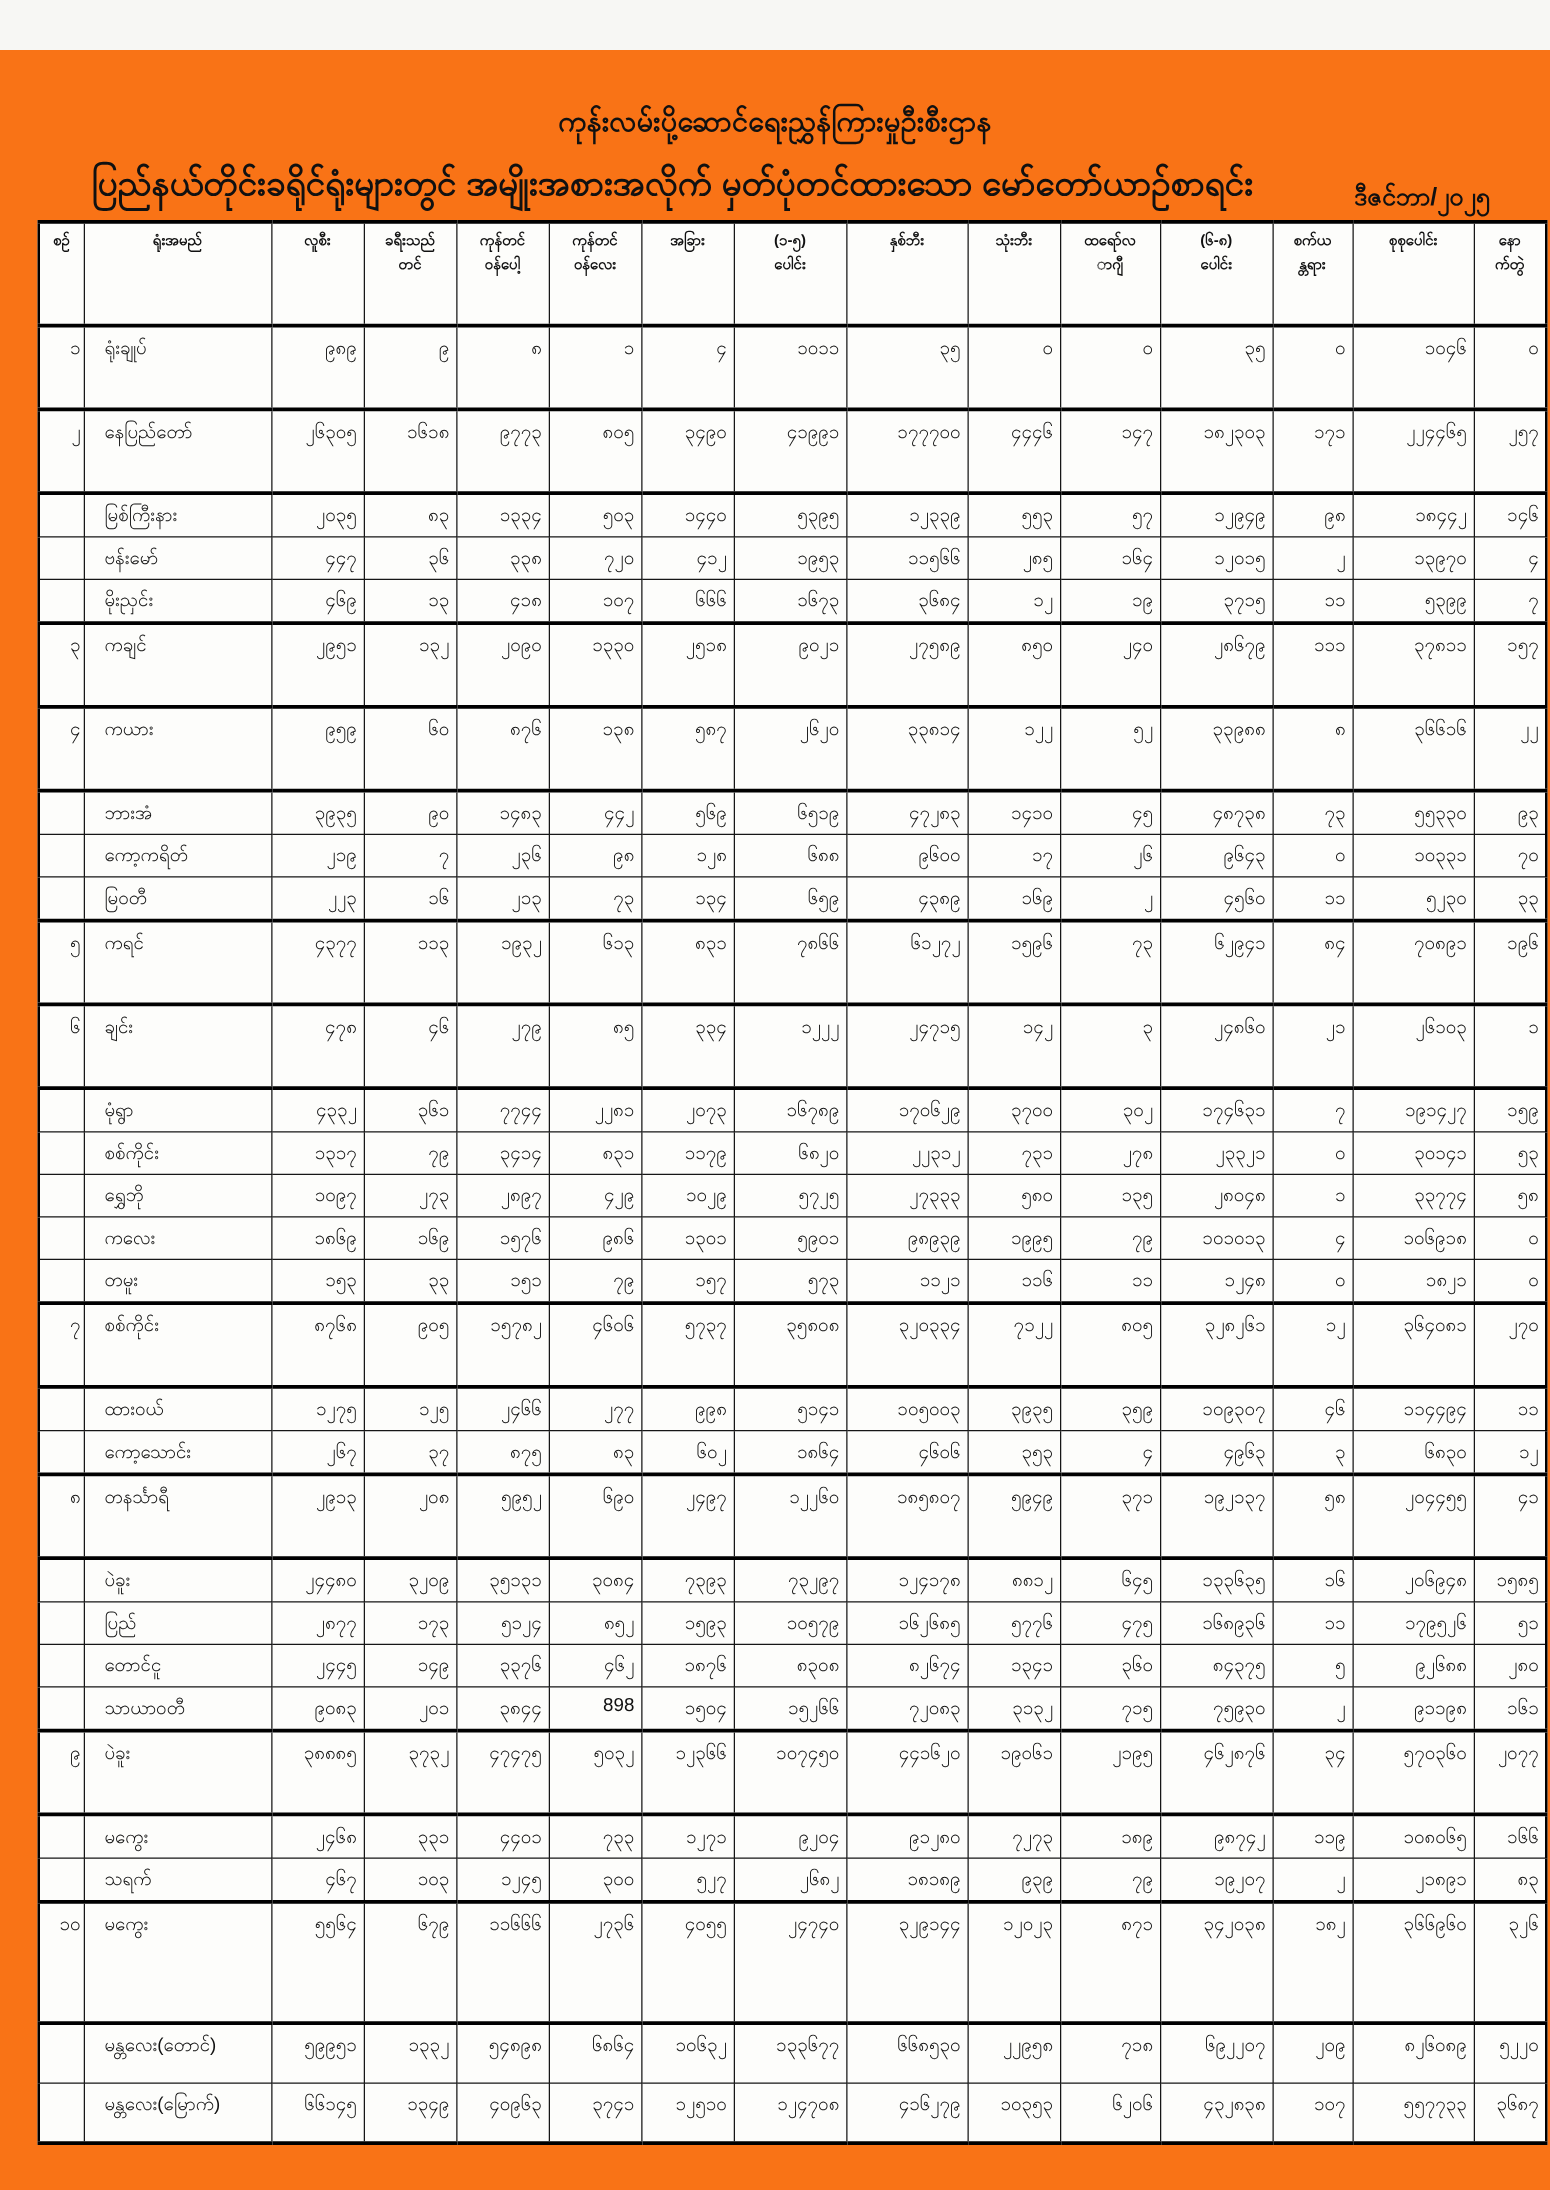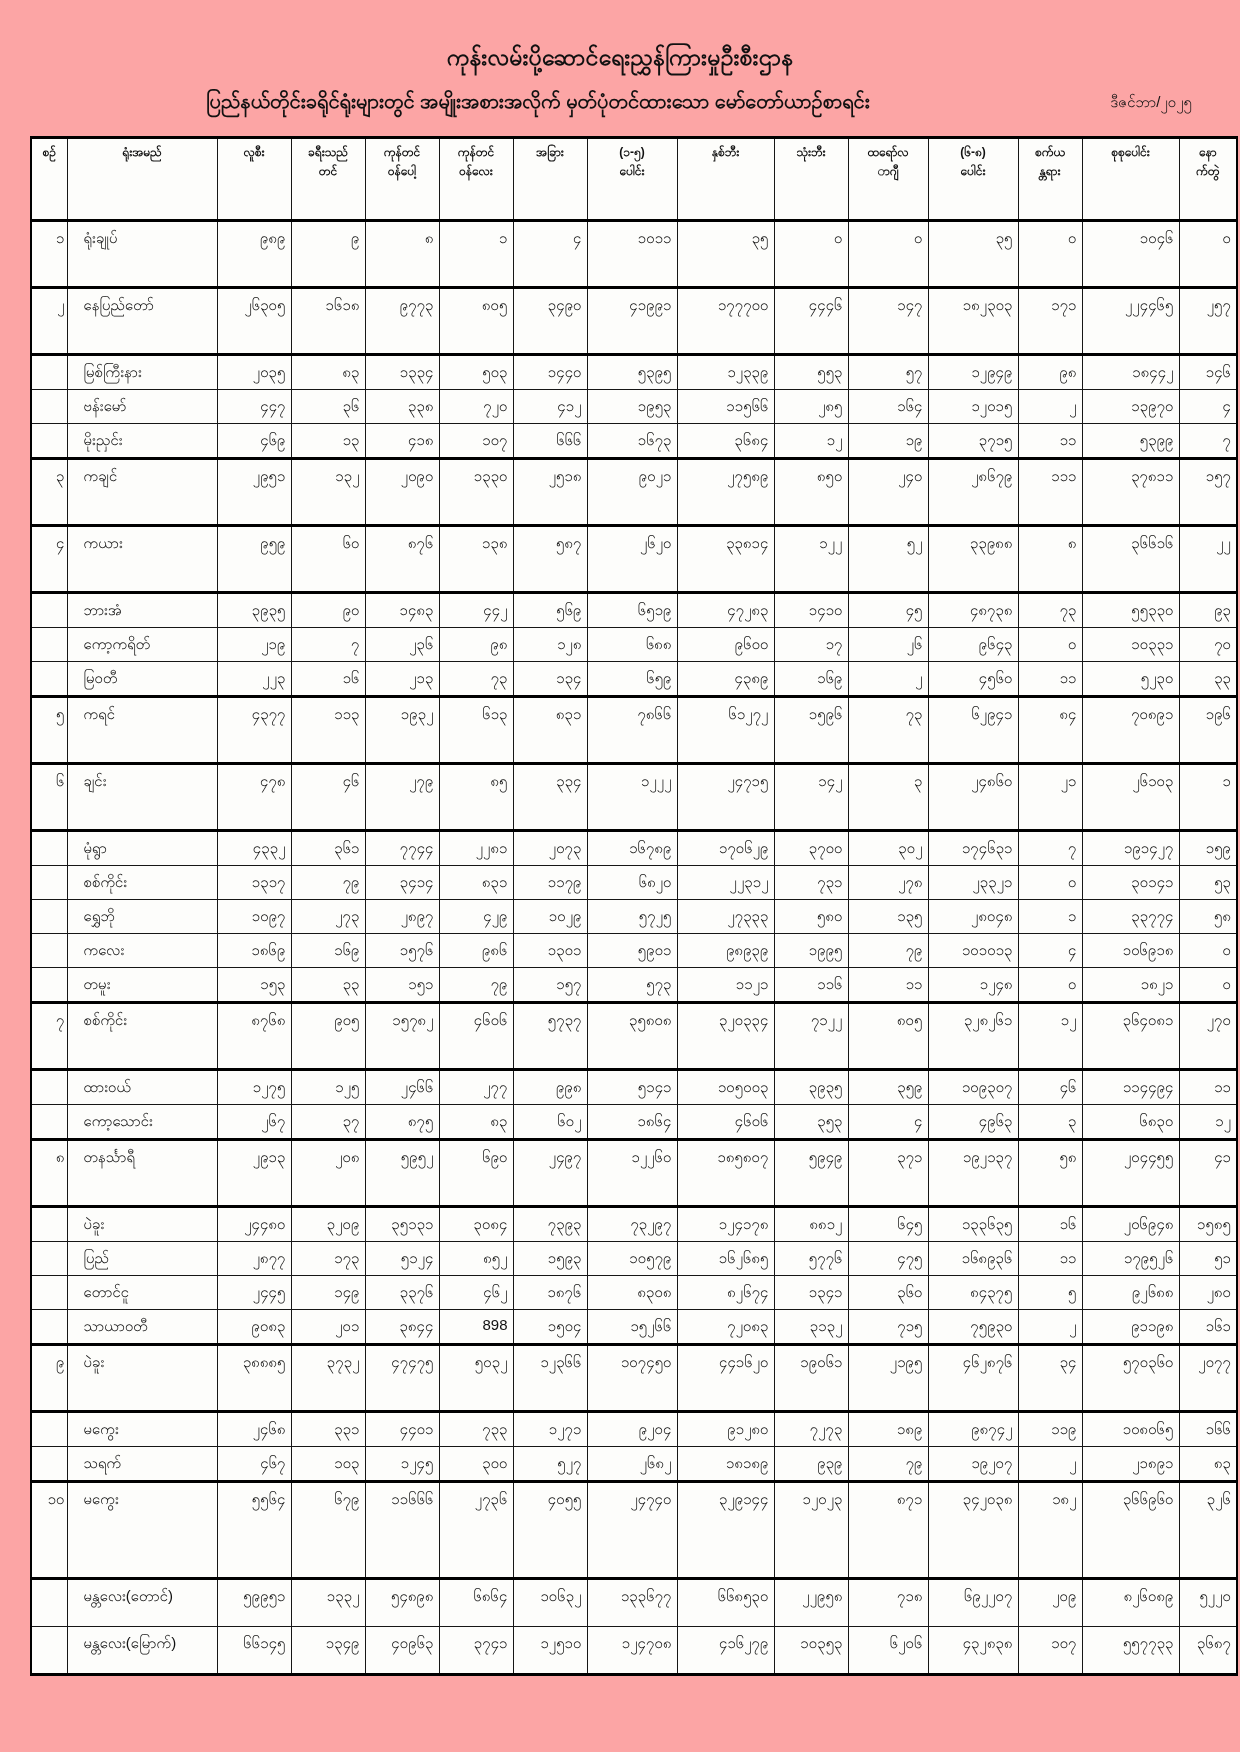--- a/index.html
+++ b/index.html
@@ -6,46 +6,47 @@
   body{
     width:1240px;height:1752px;
     background:#f7f7f4;
     font-family:"Liberation Sans", sans-serif;
     color:#111;
     position:relative;
     overflow:hidden;
   }
   .page{
     position:absolute;inset:0;
-    background:#fca5a5;
+    background:#f97316;
+    margin-top:40px;
   }
   .title{
     margin-top:42px;
     text-align:center;
     font-size:23px;
     font-weight:bold;
     letter-spacing:.3px;
   }
   .subtitle-row{
     position:relative;
     margin-top:12px;
     height:30px;
   }
   .subtitle{
     position:absolute;
     left:16px;right:180px;
     text-align:center;
+    font-size:28px;
+    font-weight:bold;
+  }
+  .date{
+    position:absolute;
+    right:48px;top:16px;
     font-size:20px;
     font-weight:bold;
-  }
-  .date{
-    position:absolute;
-    right:48px;top:4px;
-    font-size:15px;
-    font-weight:normal;
   }
   table{
     border-collapse:collapse;
     table-layout:fixed;
     margin:18px 0 0 30px;
     width:1176px;
     background:#fdfdfb;
   }
   th,td{
     border:1.5px solid #161616;

